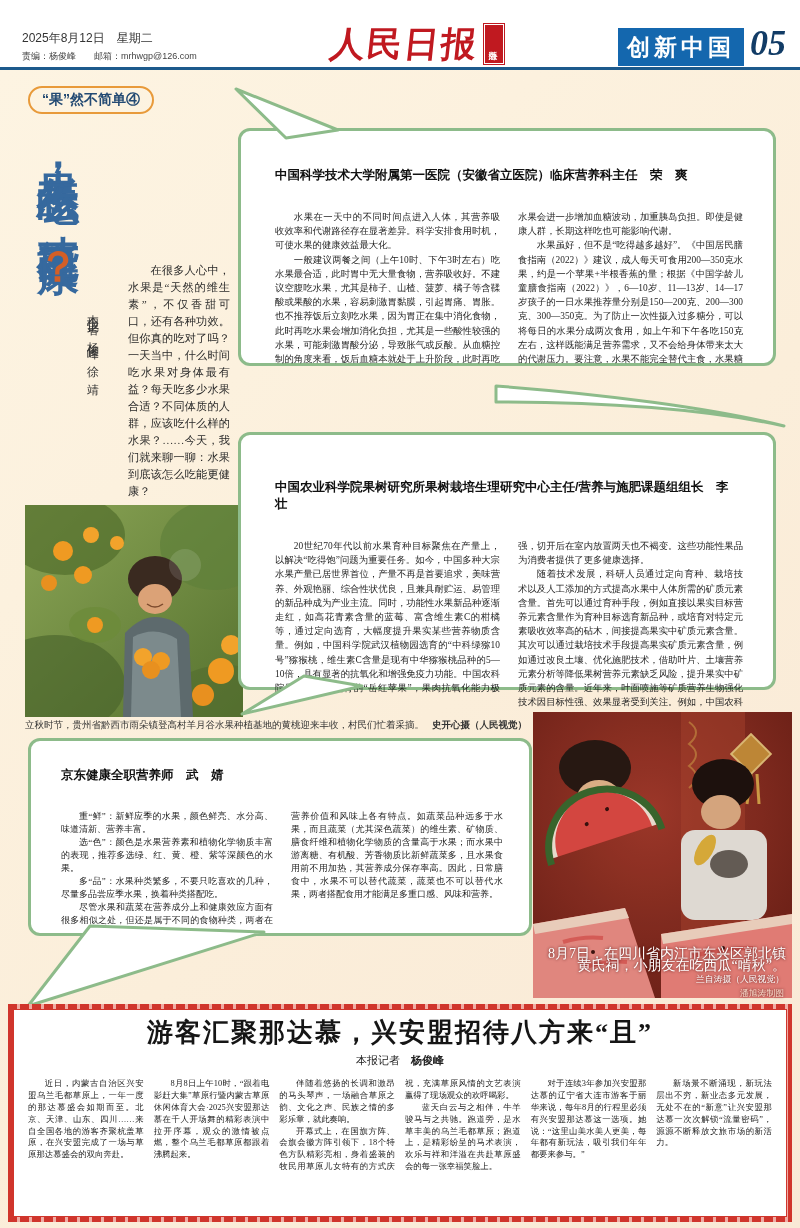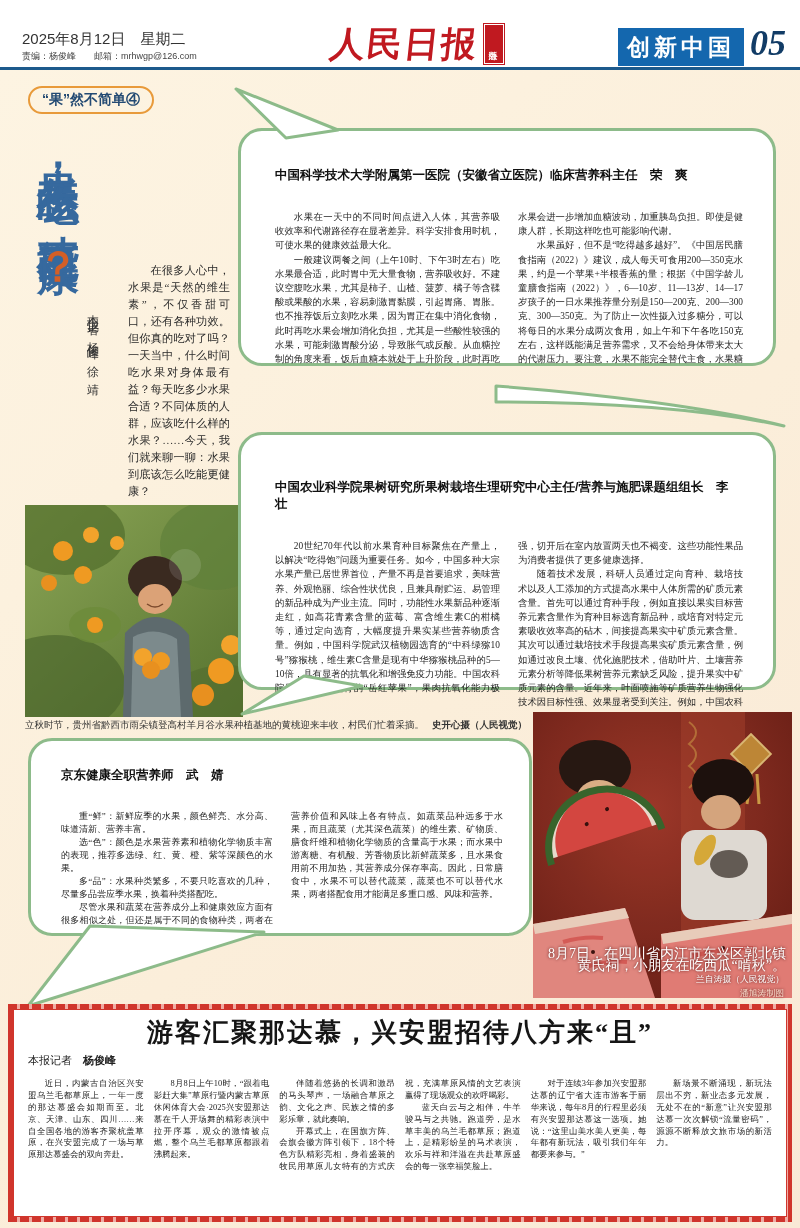--- a/index.html
+++ b/index.html
@@ -6,21 +6,21 @@
     --cream:#fbf0dd; --green:#8dbb8a; --blue-title:#36699e; --navy:#1d5a8c;
     --section-blue:#1467ae; --masthead-red:#c01920; --frame-red:#d0352c;
     --badge-orange:#e89a3a; --qmark-orange:#d35f27;
   }
   *{box-sizing:border-box;margin:0;padding:0;}
   body{font-family:"Liberation Serif","DejaVu Serif",serif;background:#888;}
   .page{position:relative;width:800px;height:1228px;margin:0 auto;background:#fff;overflow:hidden;}
 
   
   .hdr{position:absolute;left:0;top:0;width:800px;height:70px;background:#fff;}
-  .hdr-date{position:absolute;left:22px;top:30px;font-size:15px;color:#333;font-family:"Liberation Sans",sans-serif;}
+  .hdr-date{position:absolute;left:22px;top:30px;font-size:12px;color:#333;font-family:"Liberation Sans",sans-serif;}
   .hdr-editor{position:absolute;left:22px;top:50px;font-size:9px;color:#444;font-family:"Liberation Sans",sans-serif;}
   .masthead{position:absolute;left:330px;top:24px;display:flex;align-items:center;}
   .masthead-name{font-size:35px;font-weight:900;color:var(--masthead-red);letter-spacing:2px;transform:skewX(-6deg);line-height:1;}
   .edition-box{margin-left:6px;width:20px;height:40px;background:var(--masthead-red);color:#fff;
     writing-mode:vertical-rl;text-orientation:upright;font-size:9px;line-height:20px;text-align:center;
     border:1px solid #fff;outline:1px solid var(--masthead-red);font-family:"Liberation Sans",sans-serif;}
   .section-box{position:absolute;left:618px;top:28px;width:126px;height:38px;background:var(--section-blue);
     color:#fff;font-size:23px;font-weight:bold;letter-spacing:4px;text-align:center;line-height:38px;
     font-family:"Liberation Sans",sans-serif;}
   .page-no{position:absolute;left:750px;top:22px;font-size:36px;font-weight:bold;font-style:italic;color:#123c66;}
@@ -50,42 +50,42 @@
   .orchard-caption b{font-weight:bold;margin-left:8px;}
 
   .wm-photo{position:absolute;left:533px;top:642px;width:259px;height:286px;z-index:1;}
   .wm-photo svg{display:block;}
   .wm-caption{position:absolute;left:6px;top:236px;width:247px;font-size:14px;line-height:12px;color:#fff;
     text-shadow:0 0 3px rgba(60,0,0,.9);text-align:right;}
   .wm-credit{position:absolute;right:8px;top:262px;font-size:8.8px;color:#fff;text-shadow:0 0 3px rgba(60,0,0,.9);}
   .wm-design{position:absolute;right:8px;top:276px;font-size:8.8px;color:#fbdccc;text-shadow:0 0 3px rgba(60,0,0,.9);}
 
   
-  .bubble{position:absolute;background:#fff;border:3.5px solid var(--green);border-radius:24px;z-index:3;}
+  .bubble{position:absolute;background:#fff;border:3.5px solid var(--green);border-radius:12px;z-index:3;}
   .bubble h3{font-size:12.5px;font-weight:bold;color:#111;font-family:"Liberation Sans",sans-serif;}
   .bubble .cols{margin-top:26px;column-count:2;column-gap:18px;font-size:9.4px;line-height:14.2px;
     color:#1f1f1f;text-align:justify;overflow:hidden;}
   .bubble .cols p{text-indent:2em;}
   .bubble-1{left:238px;top:58px;width:538px;height:238px;padding:36px 30px 0 34px;}
   .bubble-1 .cols{height:158px;}
   .bubble-2{left:238px;top:362px;width:538px;height:258px;padding:44px 30px 0 34px;}
   .bubble-2 .cols{height:182px;}
   .bubble-3{left:28px;top:668px;width:504px;height:198px;padding:26px 26px 0 30px;}
   .bubble-3 .cols{height:138px;font-size:9px;line-height:13px;}
 
   .tail{position:absolute;z-index:4;}
   .tail polygon,.tail path{fill:#fff;stroke:var(--green);stroke-width:3;stroke-linejoin:round;}
 
   
   .frame{position:absolute;left:8px;top:934px;width:784px;height:218px;padding:5px;
     background:repeating-linear-gradient(90deg,var(--frame-red) 0 9px,#f0aca4 9px 12px);z-index:7;}
   .frame-inner{position:relative;background:#fff;border:1px solid var(--frame-red);width:100%;height:100%;
     padding:8px 14px 0;}
   .bottom-title{text-align:center;font-size:26px;font-weight:900;color:#151515;letter-spacing:2px;line-height:1.15;}
-  .bottom-byline{text-align:left;font-size:11px;color:#222;margin-top:5px;font-family:"Liberation Sans",sans-serif;}
+  .bottom-byline{text-align:center;font-size:11px;color:#222;margin-top:5px;font-family:"Liberation Sans",sans-serif;}
   .bottom-byline .bname{font-weight:bold;}
   .bottom-body{margin-top:10px;height:128px;column-count:6;column-gap:10px;font-size:8.4px;line-height:11.9px;
     color:#1c1c1c;text-align:justify;overflow:hidden;}
   .bottom-body p{text-indent:2em;}
 </style>
 </head>
 <body>
 
 <div class="page">
 

